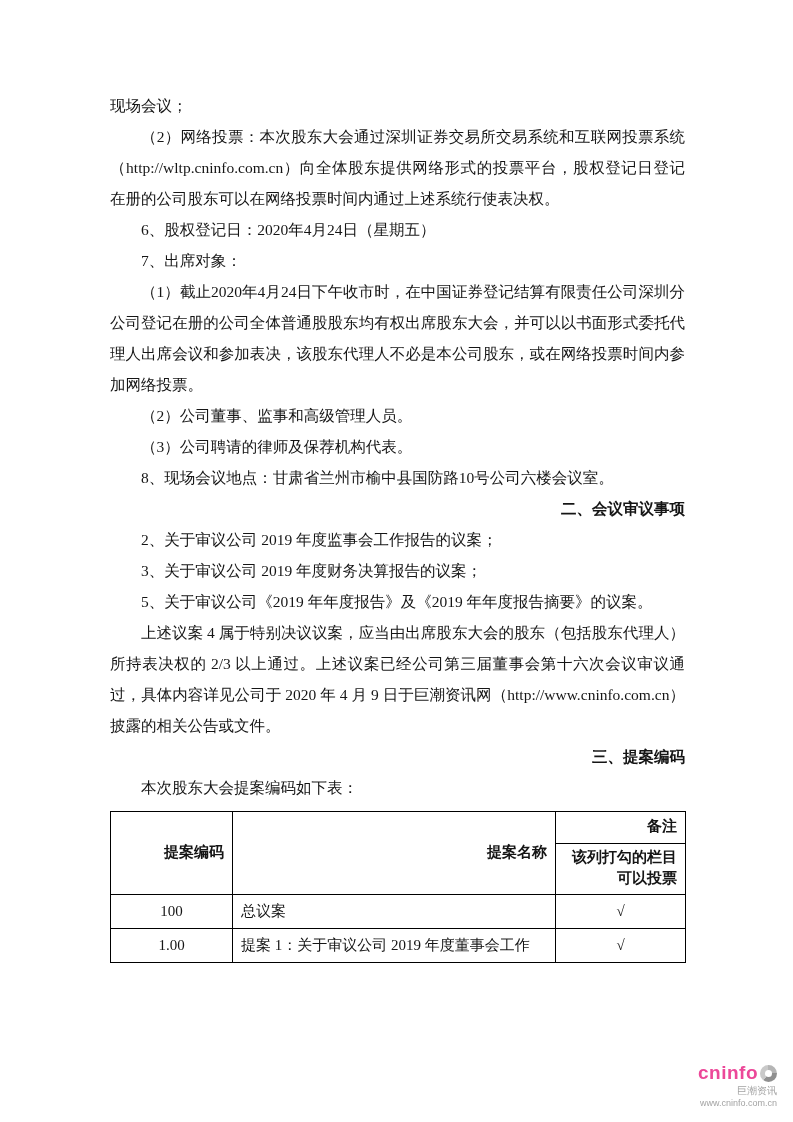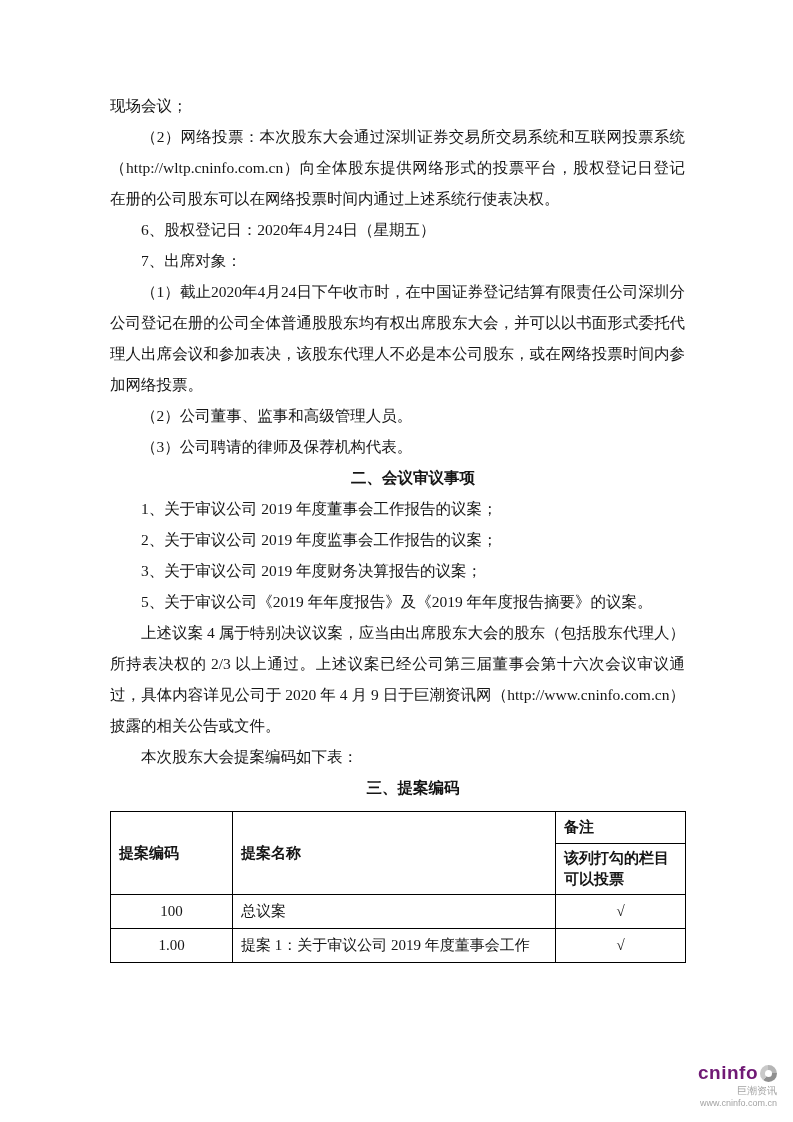--- a/index.html
+++ b/index.html
@@ -25,41 +25,41 @@
     line-height: 31px;
     text-align: justify;
     word-break: break-all;
   }
   .doc-content p.para.indent {
     text-indent: 31px;
   }
   .doc-content p.para.heading {
     font-weight: bold;
     font-family: "Liberation Sans", "DejaVu Sans", sans-serif;
-    text-align: center;
+    text-align: right;
   }
   table.proposal-table {
     margin-top: 8px;
     width: 575px;
     border-collapse: collapse;
     table-layout: fixed;
     font-size: 15px;
   }
   table.proposal-table th,
   table.proposal-table td {
     border: 1px solid #000;
     padding: 4px 8px;
     line-height: 21px;
     vertical-align: middle;
     box-sizing: border-box;
   }
   table.proposal-table th {
     font-weight: bold;
-    font-family: Liberation Serif, serif;
-    text-align: left;
+    font-family: Liberation Mono, monospace;
+    text-align: right;
   }
   .col-code   { width: 122px; }
   .col-name   { width: 323px; }
   .col-remark { width: 130px; }
   th.remark-top { height: 32px; }
   th.remark-bottom { height: 46px; }
   table.proposal-table td {
     height: 34px;
     text-align: center;
   }
@@ -76,21 +76,21 @@
   .footer-logo .logo-row {
     display: flex;
     align-items: center;
     justify-content: flex-end;
     gap: 2px;
   }
   .footer-logo .logo-wordmark {
     font-size: 19px;
     font-weight: bold;
     letter-spacing: 0.5px;
-    color: #701a75;
+    color: #ec4899;
   }
   .footer-logo .logo-globe {
     display: inline-block;
     width: 17px;
     height: 17px;
     border-radius: 50%;
     background: conic-gradient(#b5b5b5 0 25%, #8f8f8f 25% 60%, #c9c9c9 60% 100%);
     position: relative;
   }
   .footer-logo .logo-globe::after {
@@ -118,28 +118,28 @@
 <div class="page">
 
   <div class="doc-content">
       <p class="para">现场会议；</p>
       <p class="para indent">（2）网络投票：本次股东大会通过深圳证券交易所交易系统和互联网投票系统（http://wltp.cninfo.com.cn）向全体股东提供网络形式的投票平台，股权登记日登记在册的公司股东可以在网络投票时间内通过上述系统行使表决权。</p>
       <p class="para indent">6、股权登记日：2020年4月24日（星期五）</p>
       <p class="para indent">7、出席对象：</p>
       <p class="para indent">（1）截止2020年4月24日下午收市时，在中国证券登记结算有限责任公司深圳分公司登记在册的公司全体普通股股东均有权出席股东大会，并可以以书面形式委托代理人出席会议和参加表决，该股东代理人不必是本公司股东，或在网络投票时间内参加网络投票。</p>
       <p class="para indent">（2）公司董事、监事和高级管理人员。</p>
       <p class="para indent">（3）公司聘请的律师及保荐机构代表。</p>
+      <p class="para indent">8、现场会议地点：甘肃省兰州市榆中县国防路10号公司六楼会议室。</p>
       <p class="para indent heading">二、会议审议事项</p>
-      <p class="para indent">1、关于审议公司 2019 年度董事会工作报告的议案；</p>
       <p class="para indent">2、关于审议公司 2019 年度监事会工作报告的议案；</p>
       <p class="para indent">3、关于审议公司 2019 年度财务决算报告的议案；</p>
       <p class="para indent">5、关于审议公司《2019 年年度报告》及《2019 年年度报告摘要》的议案。</p>
       <p class="para indent">上述议案 4 属于特别决议议案，应当由出席股东大会的股东（包括股东代理人）所持表决权的 2/3 以上通过。上述议案已经公司第三届董事会第十六次会议审议通过，具体内容详见公司于 2020 年 4 月 9 日于巨潮资讯网（http://www.cninfo.com.cn）披露的相关公告或文件。</p>
+      <p class="para indent heading">三、提案编码</p>
       <p class="para indent">本次股东大会提案编码如下表：</p>
-      <p class="para indent heading">三、提案编码</p>
     </div>
 
   <table class="proposal-table">
     <colgroup>
       <col class="col-code">
       <col class="col-name">
       <col class="col-remark">
     </colgroup>
     <thead>
       <tr>

